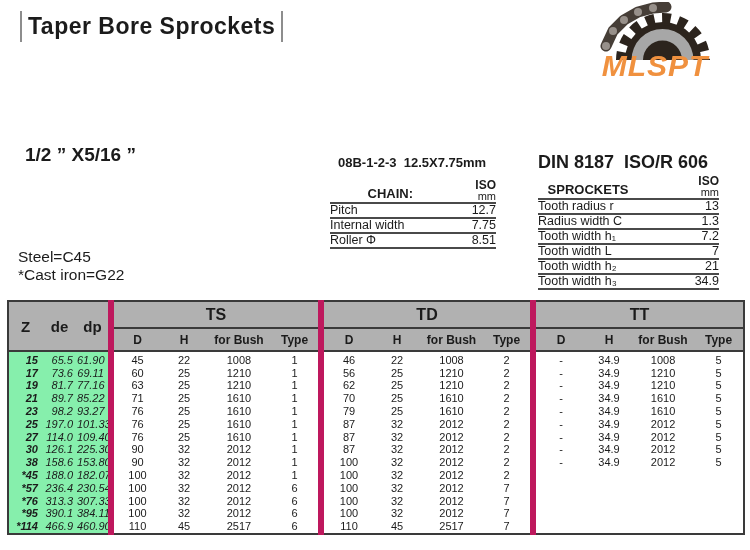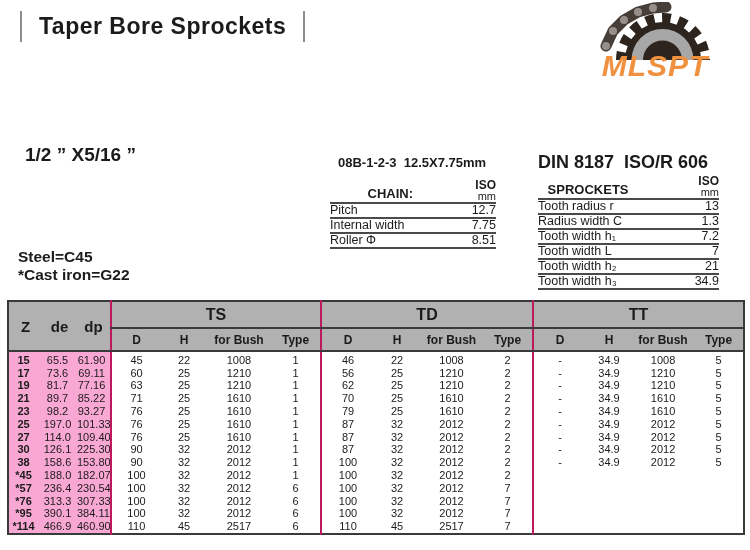--- a/index.html
+++ b/index.html
@@ -3,27 +3,27 @@
 <meta charset="utf-8">
 <style>
   * { margin:0; padding:0; box-sizing:border-box; }
   html,body { width:750px; height:550px; }
   body {
     position:relative; background:#ffffff; color:#1b1b1b;
     font-family:"Liberation Sans","DejaVu Sans",sans-serif; overflow:hidden;
   }
   .title-wrap { position:absolute; left:20px; top:11px; display:flex; align-items:center; }
   .vbar { width:2px; height:31px; background:#8d8d8d; }
-  .page-title { font-size:23px; font-weight:bold; letter-spacing:.5px; padding:0 17px; white-space:pre; }
+  .page-title { font-size:23px; font-weight:bold; letter-spacing:.5px; padding:0 6px; white-space:pre; }
   .logo { position:absolute; left:589px; top:2px; width:136px; height:78px; }
 
   .size-label { position:absolute; left:25px; top:144px; font-size:19px; font-weight:bold; white-space:pre; }
   .chain-title { position:absolute; left:330px; top:155px; font-size:13px; font-weight:bold; white-space:pre;margin-left:8px; }
   .din-title   { position:absolute; left:538px; top:152px; font-size:18px; font-weight:bold; white-space:pre; }
-  .material    { position:absolute; left:18px; top:248px; font-size:15.5px; line-height:17.5px;font-weight:bold; }
+  .material    { position:absolute; left:18px; top:248px; font-size:15.5px; line-height:17.5px; }
 
   table.mini { position:absolute; border-collapse:collapse; font-size:12.5px; table-layout:fixed; }
   #chain-table     { left:330px; top:180px; width:166px; }
   #sprockets-table { left:538px; top:176px; width:181px; }
   .mini th, .mini td { border-bottom:2px solid #4a4a4a; padding:0; }
   .mini th { vertical-align:bottom; }
   .mini .hdr-label { text-align:right; font-weight:bold; font-size:13px; padding-bottom:1px; }
   .mini .unit { text-align:right; line-height:10.5px; padding-bottom:1px; }
   .mini .unit .iso { font-weight:bold; font-size:12px; display:block; }
   .mini .unit .mm  { font-weight:normal; font-size:11px; display:block; }
@@ -31,23 +31,23 @@
   .mini td.lbl { text-align:left; }
   .mini td.val { text-align:right; }
 
   table.main { position:absolute; left:7px; top:300px; width:736px;
     border-collapse:collapse; table-layout:fixed; border:2px solid #3a3a3a; }
   .main th, .main td { padding:0; overflow:hidden; white-space:nowrap; }
   .main thead th { background:#b1b1b1; border-bottom:2px solid #3a3a3a; }
   .main th.zh  { font-size:15px; font-weight:bold; text-align:center; }
   .main th.grp { font-size:16px; font-weight:bold; height:27px; text-align:center; }
   .main th.sub { font-size:12px; font-weight:bold; height:23px; text-align:center; }
-  .main .g-start { border-left:2px solid #be185d; }
+  .main .g-start { border-left:6px solid #be185d; }
   .main tbody td { font-size:11px; height:12.8px; line-height:12.6px; text-align:center; }
-  .main tbody td.zc { background:#f9a8d4; text-align:center; padding-right:4px; }
+  .main tbody td.zc { background:#86efac; text-align:right; padding-right:4px;font-style:italic; }
   .main tbody td.zbold { font-weight:bold; }
   .main tbody tr:first-child td { padding-top:2px; }
 </style>
 </head>
 <body>
 
 <div class="title-wrap">
   <span class="vbar"></span>
   <span class="page-title">Taper Bore Sprockets</span>
   <span class="vbar"></span>

